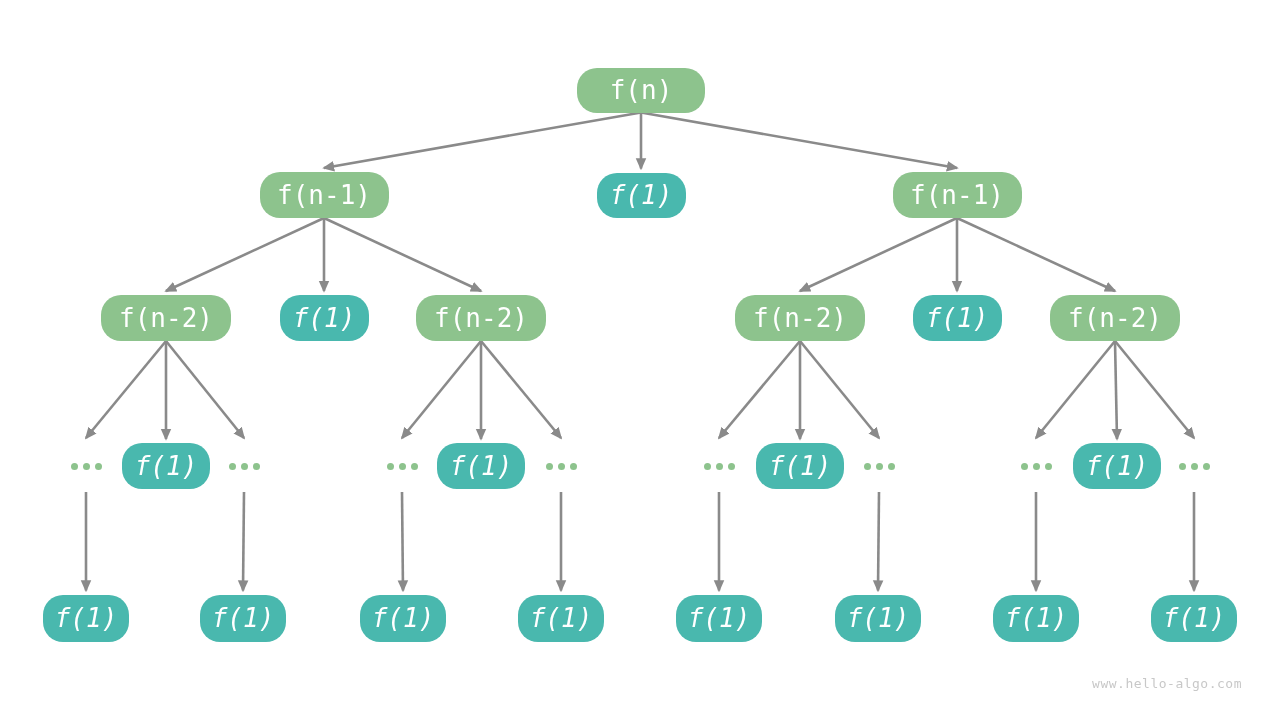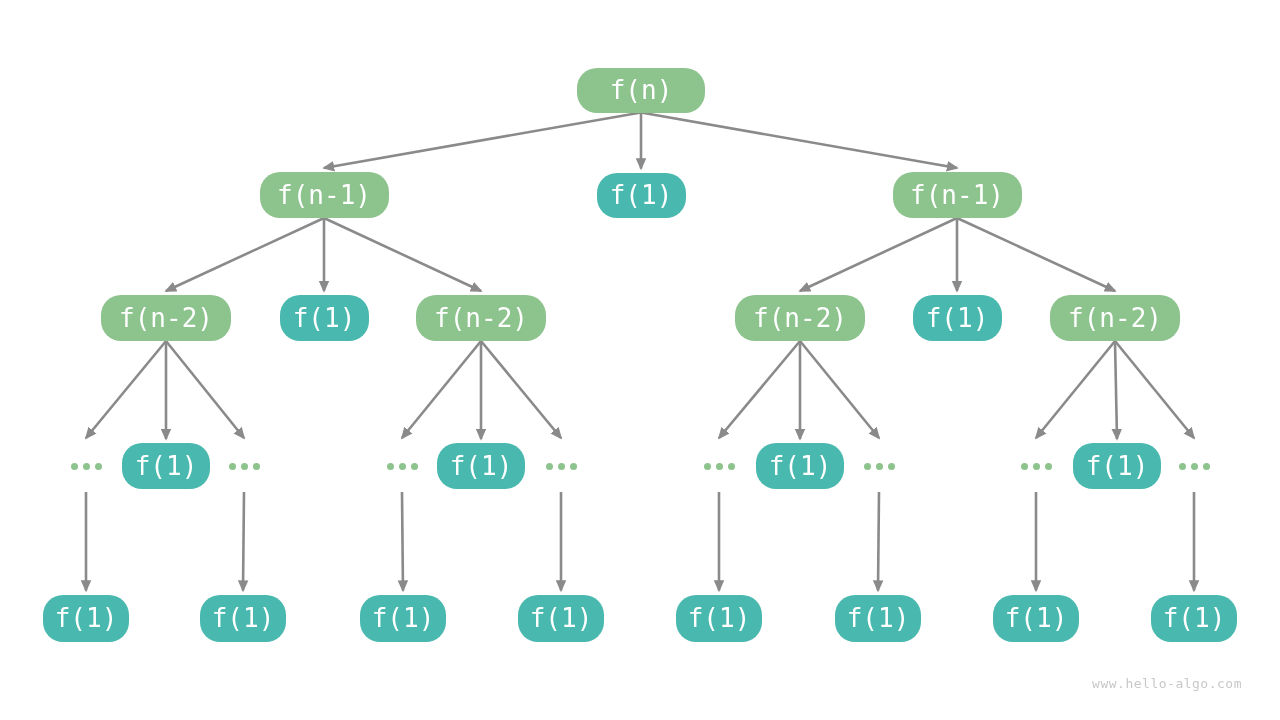--- a/index.html
+++ b/index.html
@@ -23,21 +23,21 @@
     align-items: center;
     justify-content: center;
     border-radius: 20px;
     color: #ffffff;
     font-size: 26px;
     line-height: 1;
     white-space: nowrap;
     box-sizing: border-box;
   }
   .node.green { background: var(--green, #8DC38D); }
-  .node.teal  { background: var(--teal, #49B8AE); }
+  .node.teal  { background: var(--teal, #49B8AE); font-style: italic; }
   .node.dots  { background: transparent; }
   .dot {
     width: 7px; height: 7px;
     border-radius: 50%;
     background: var(--green, #8DC38D);
     margin: 0 2.5px;
     display: inline-block;
   }
   .watermark {
     position: absolute;

